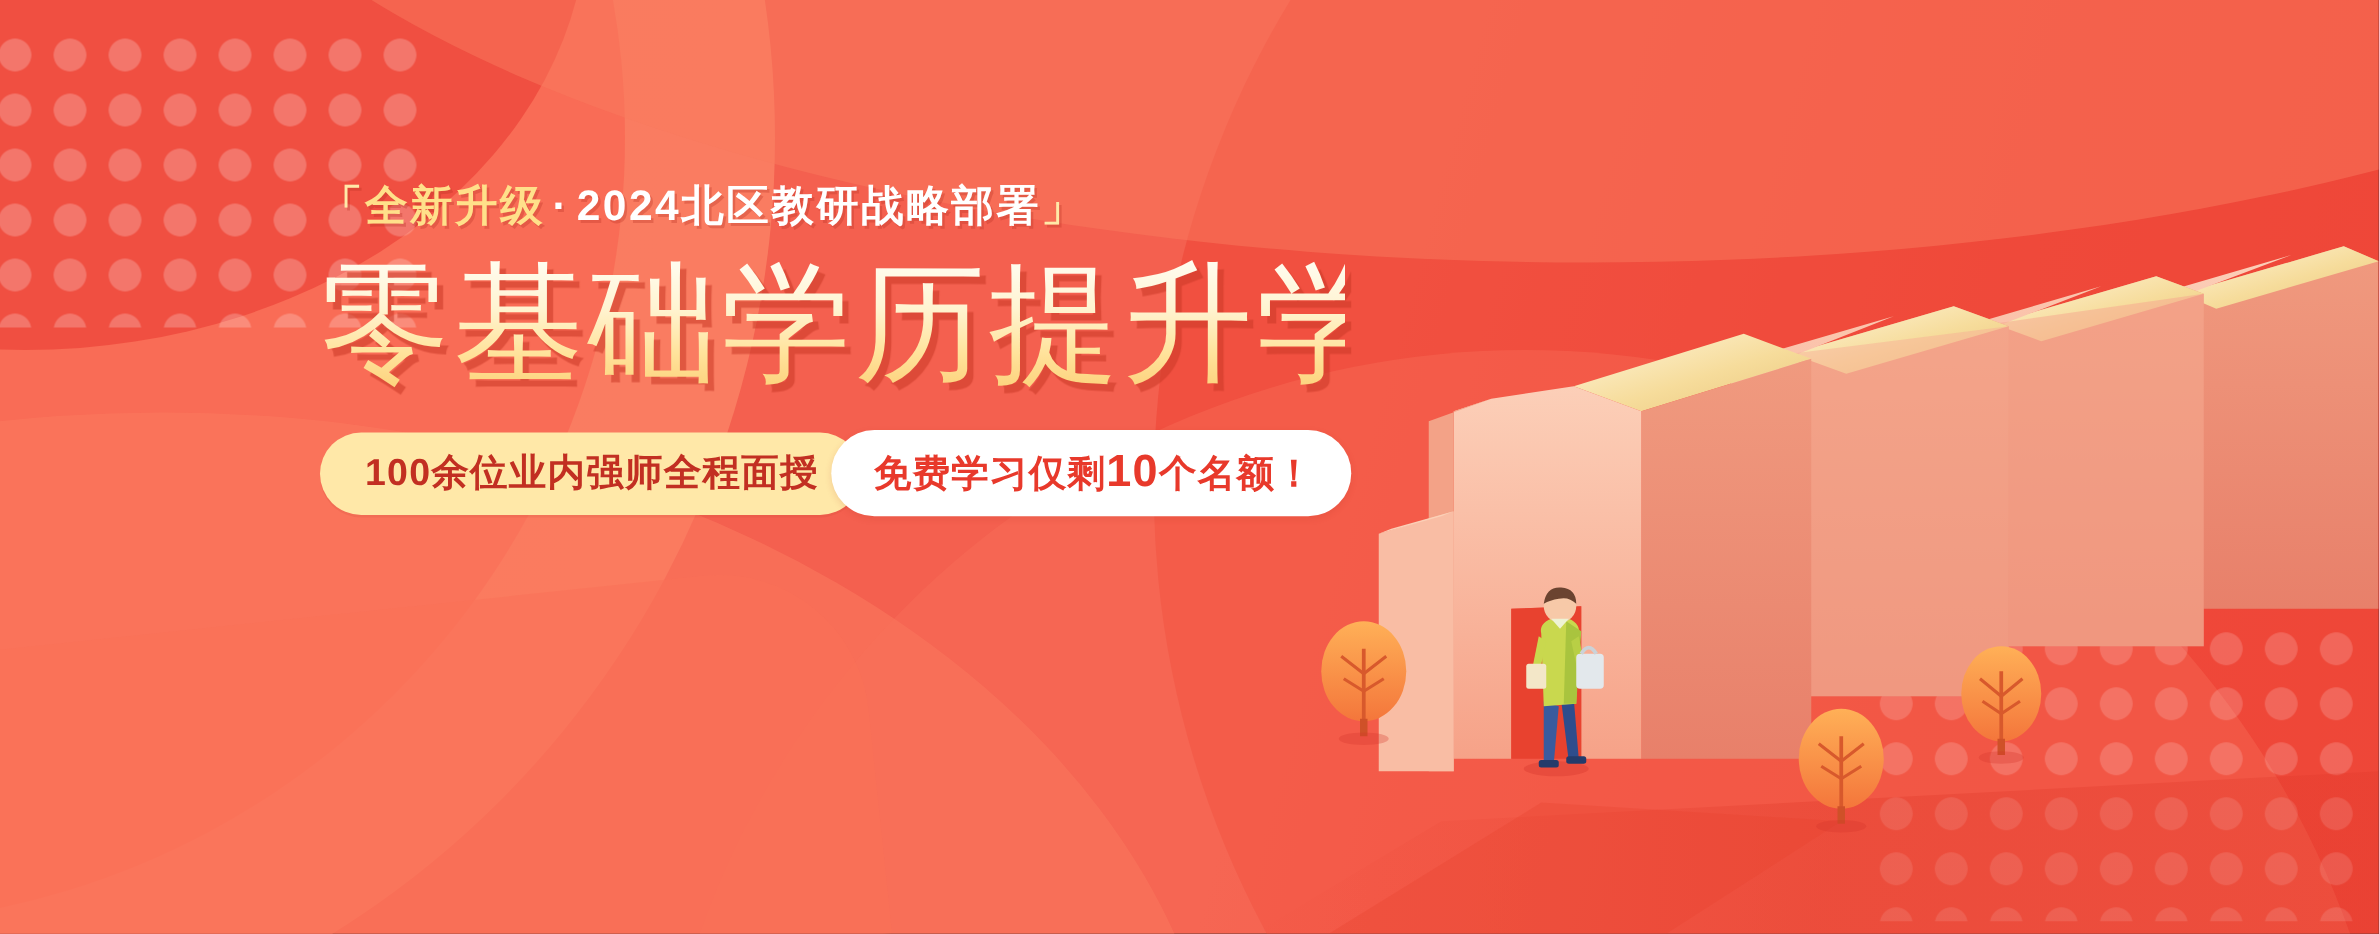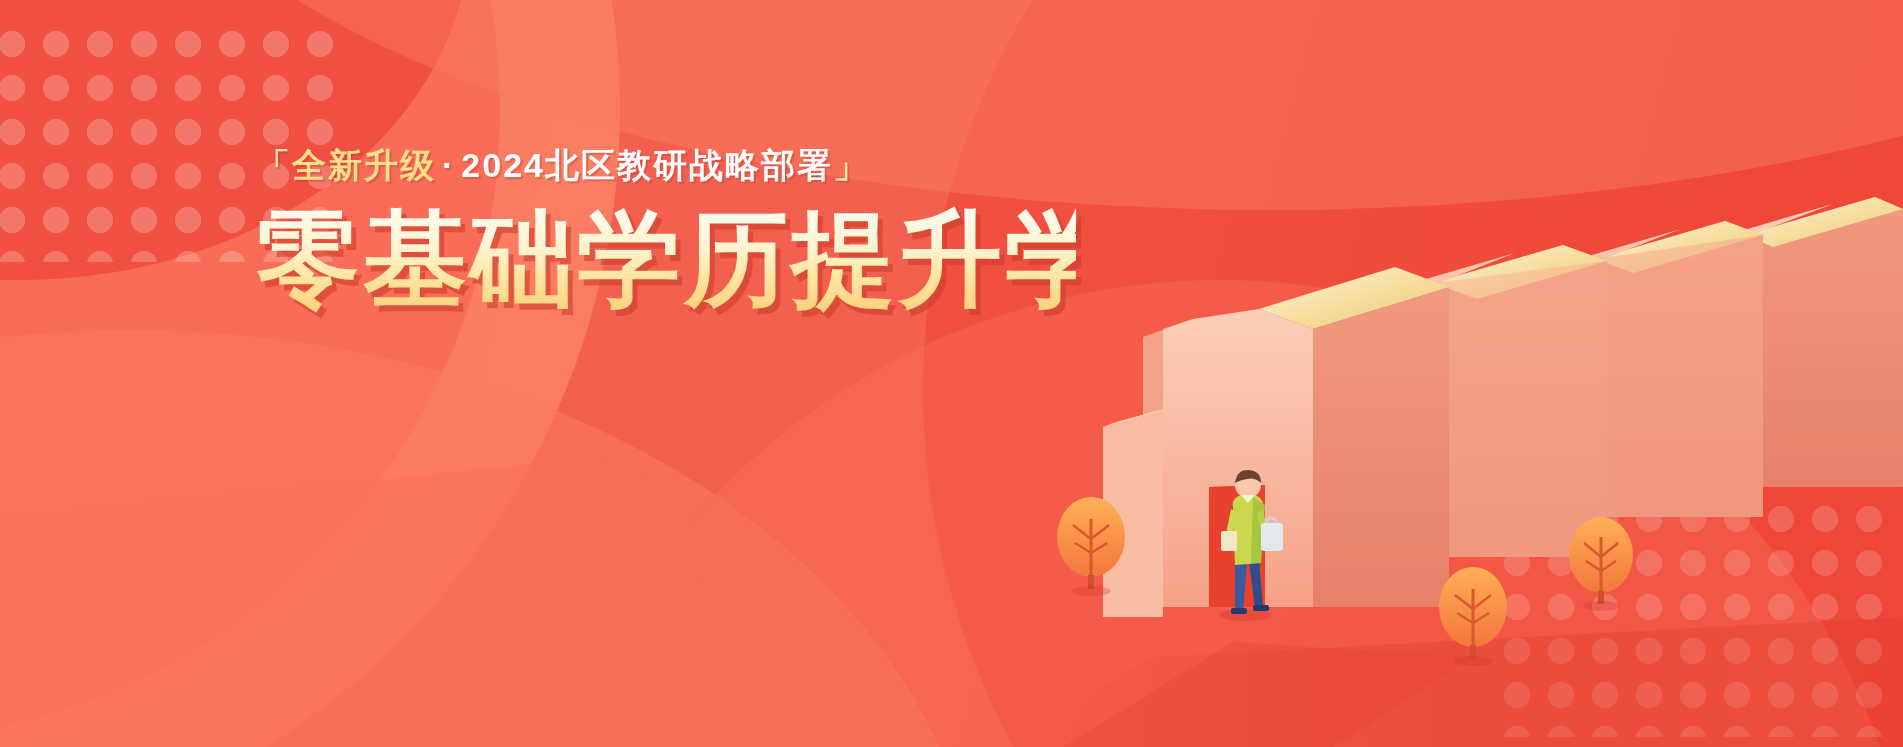--- a/index.html
+++ b/index.html
@@ -106,21 +106,21 @@
     color: #ffffff;
     text-shadow: 2px 2px 0 rgba(181,45,32,.30);
   }
   .eyebrow .bracket { color: #ffe9a8; font-weight: 700; }
   .eyebrow .gold    { color: #ffe08a; }
   .eyebrow .dot     { color: #ffffff; padding: 0 6px; }
 
   .headline {
     margin-top: 22px;
     font-size: 104px;
-    font-weight: 700;
+    font-weight: 400;
     line-height: 1.06;
     letter-spacing: 3px;
     white-space: nowrap;
     background: linear-gradient(180deg, #fffdf3 0%, #fff4d2 38%, #ffe29a 72%, #fcd079 100%);
     -webkit-background-clip: text;
     background-clip: text;
     color: transparent;
     -webkit-text-fill-color: transparent;
     filter: drop-shadow(5px 6px 0 rgba(203,56,38,.55));
     text-align: center;
@@ -307,15 +307,19 @@
   </div>
 
   <div class="text-block">
 
     <div class="eyebrow">
       <span class="bracket">「</span><span class="gold">全新升级</span><span class="dot">·</span><span>2024北区教研战略部署</span><span class="bracket">」</span>
     </div>
 
     <div class="headline">零基础学历提升学霸班</div>
 
+    <div class="pill-row">
+      <div class="pill-cream">100余位业内强师全程面授</div>
+      <div class="pill-white"><span>免费学习仅剩</span><span class="num">10</span><span>个名额！</span></div>
+    </div>
 
   </div>
 </div>
 
 </body></html>

